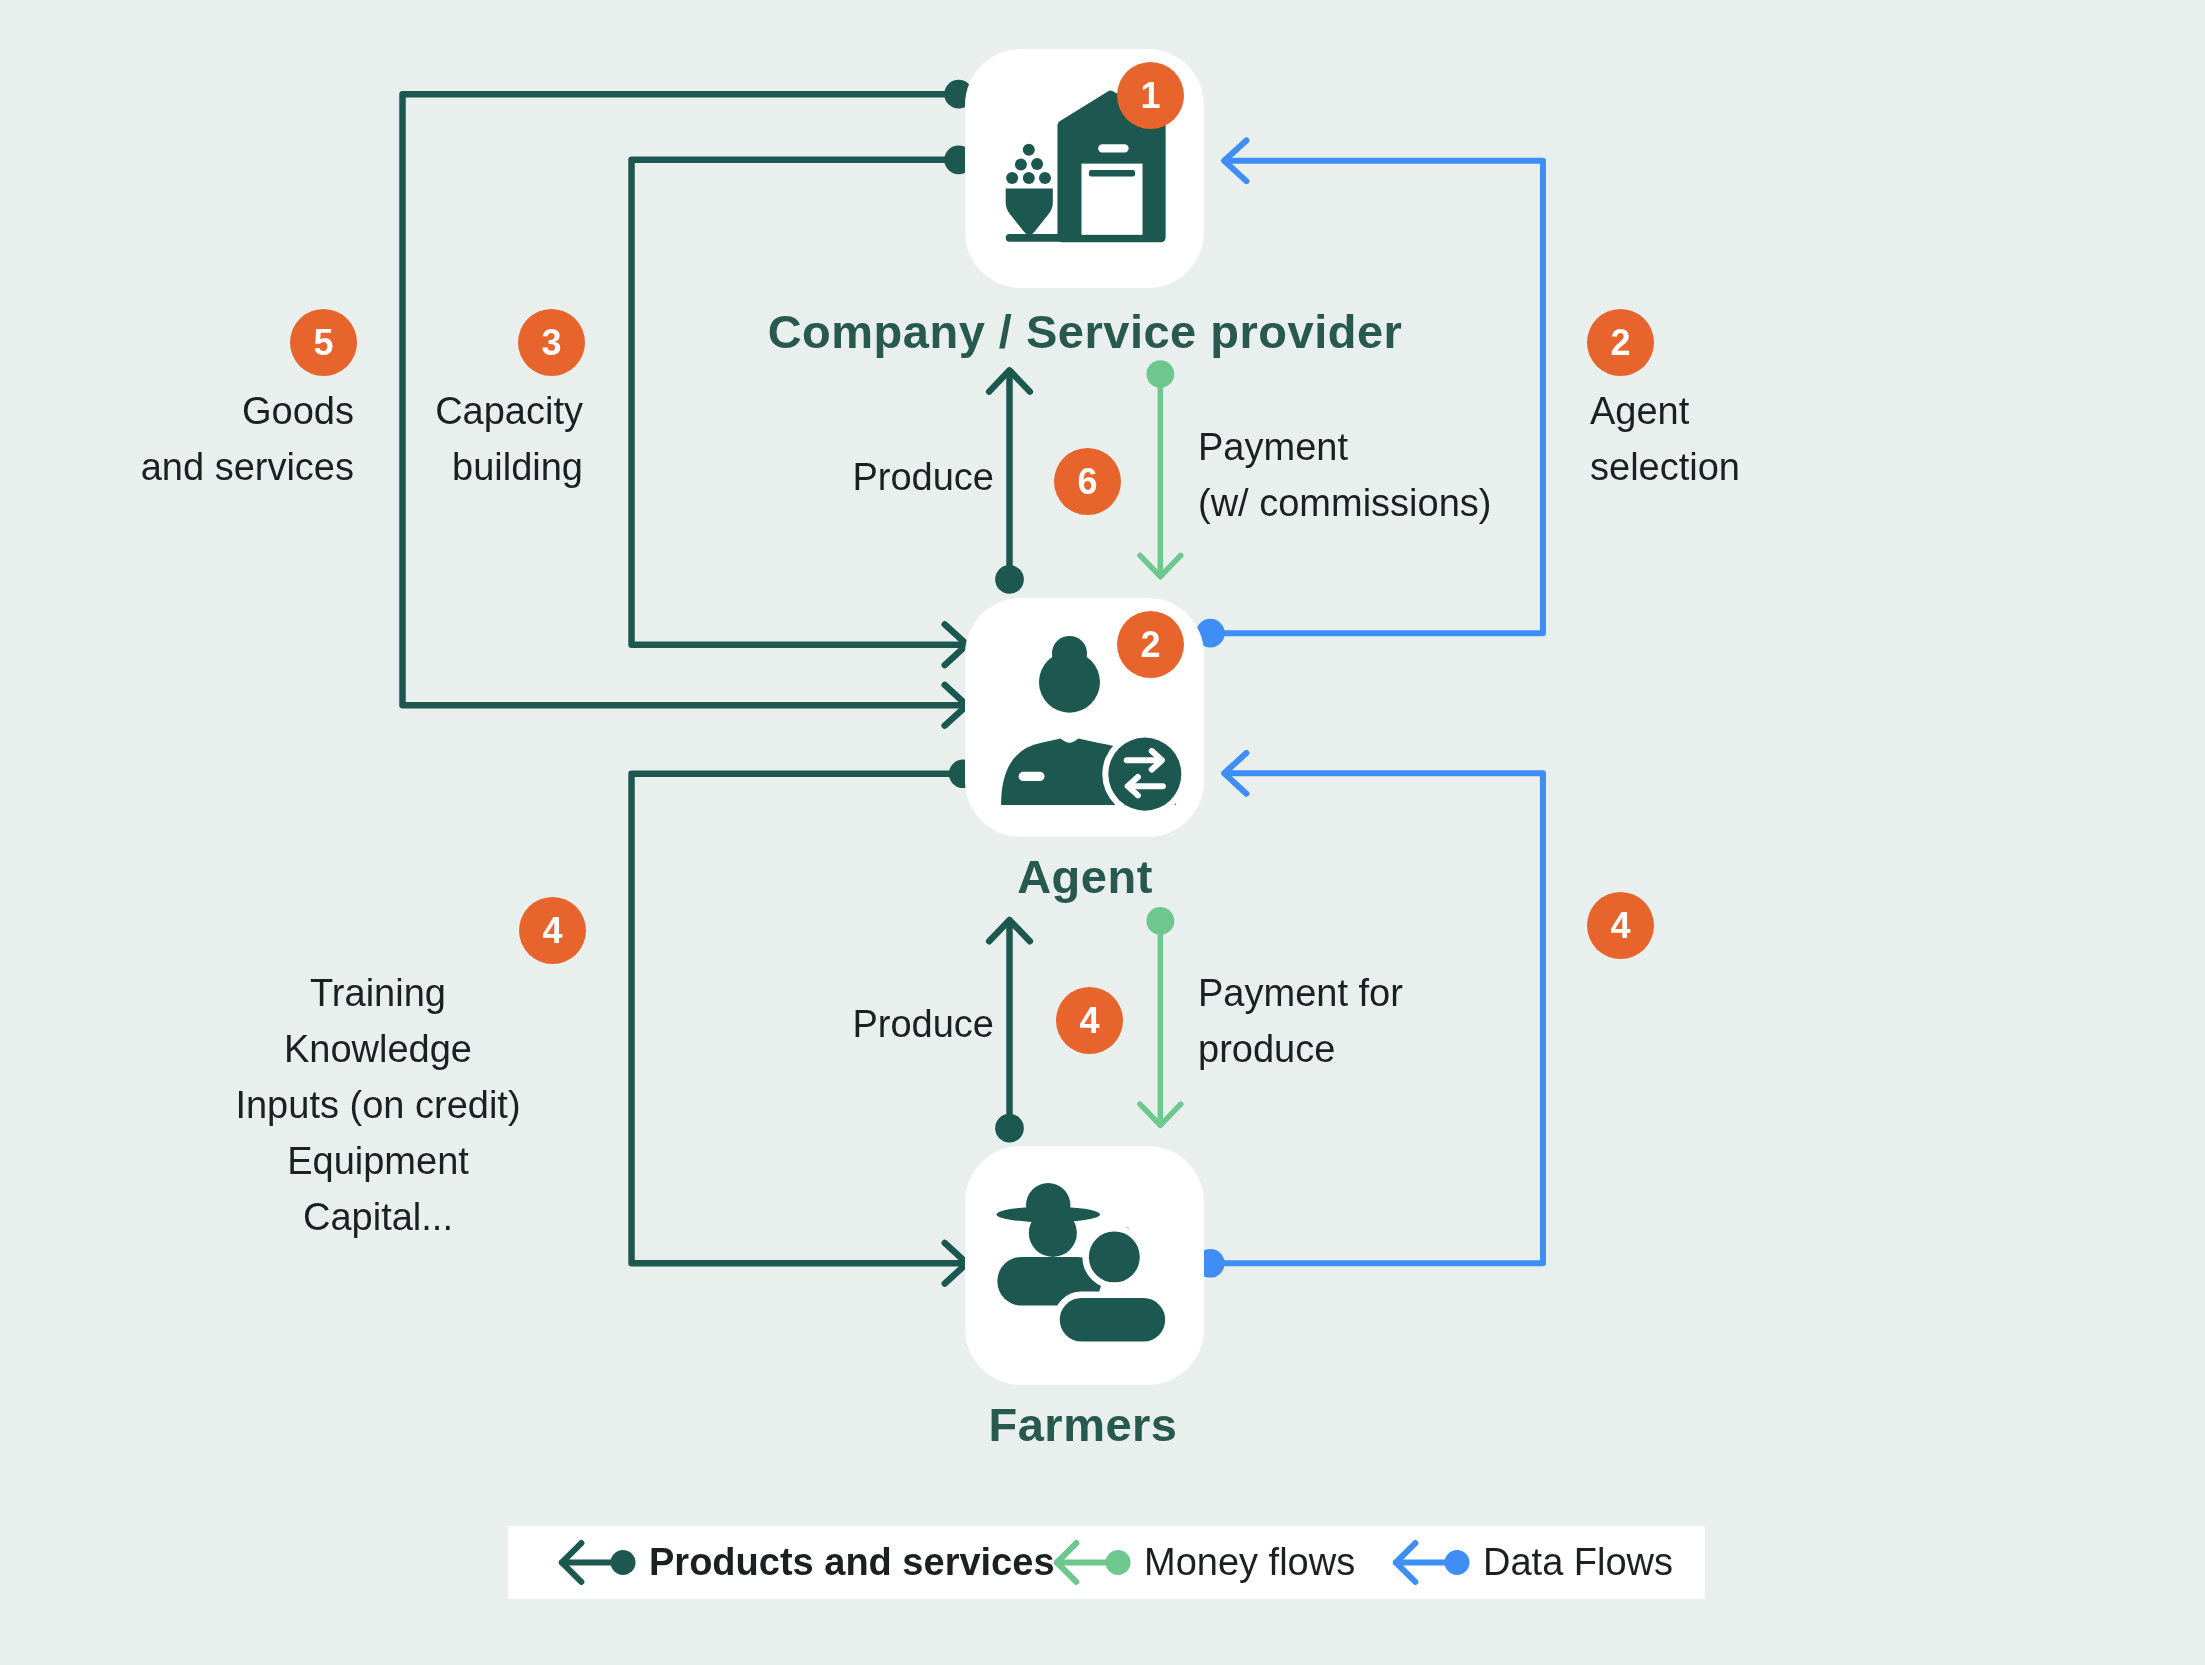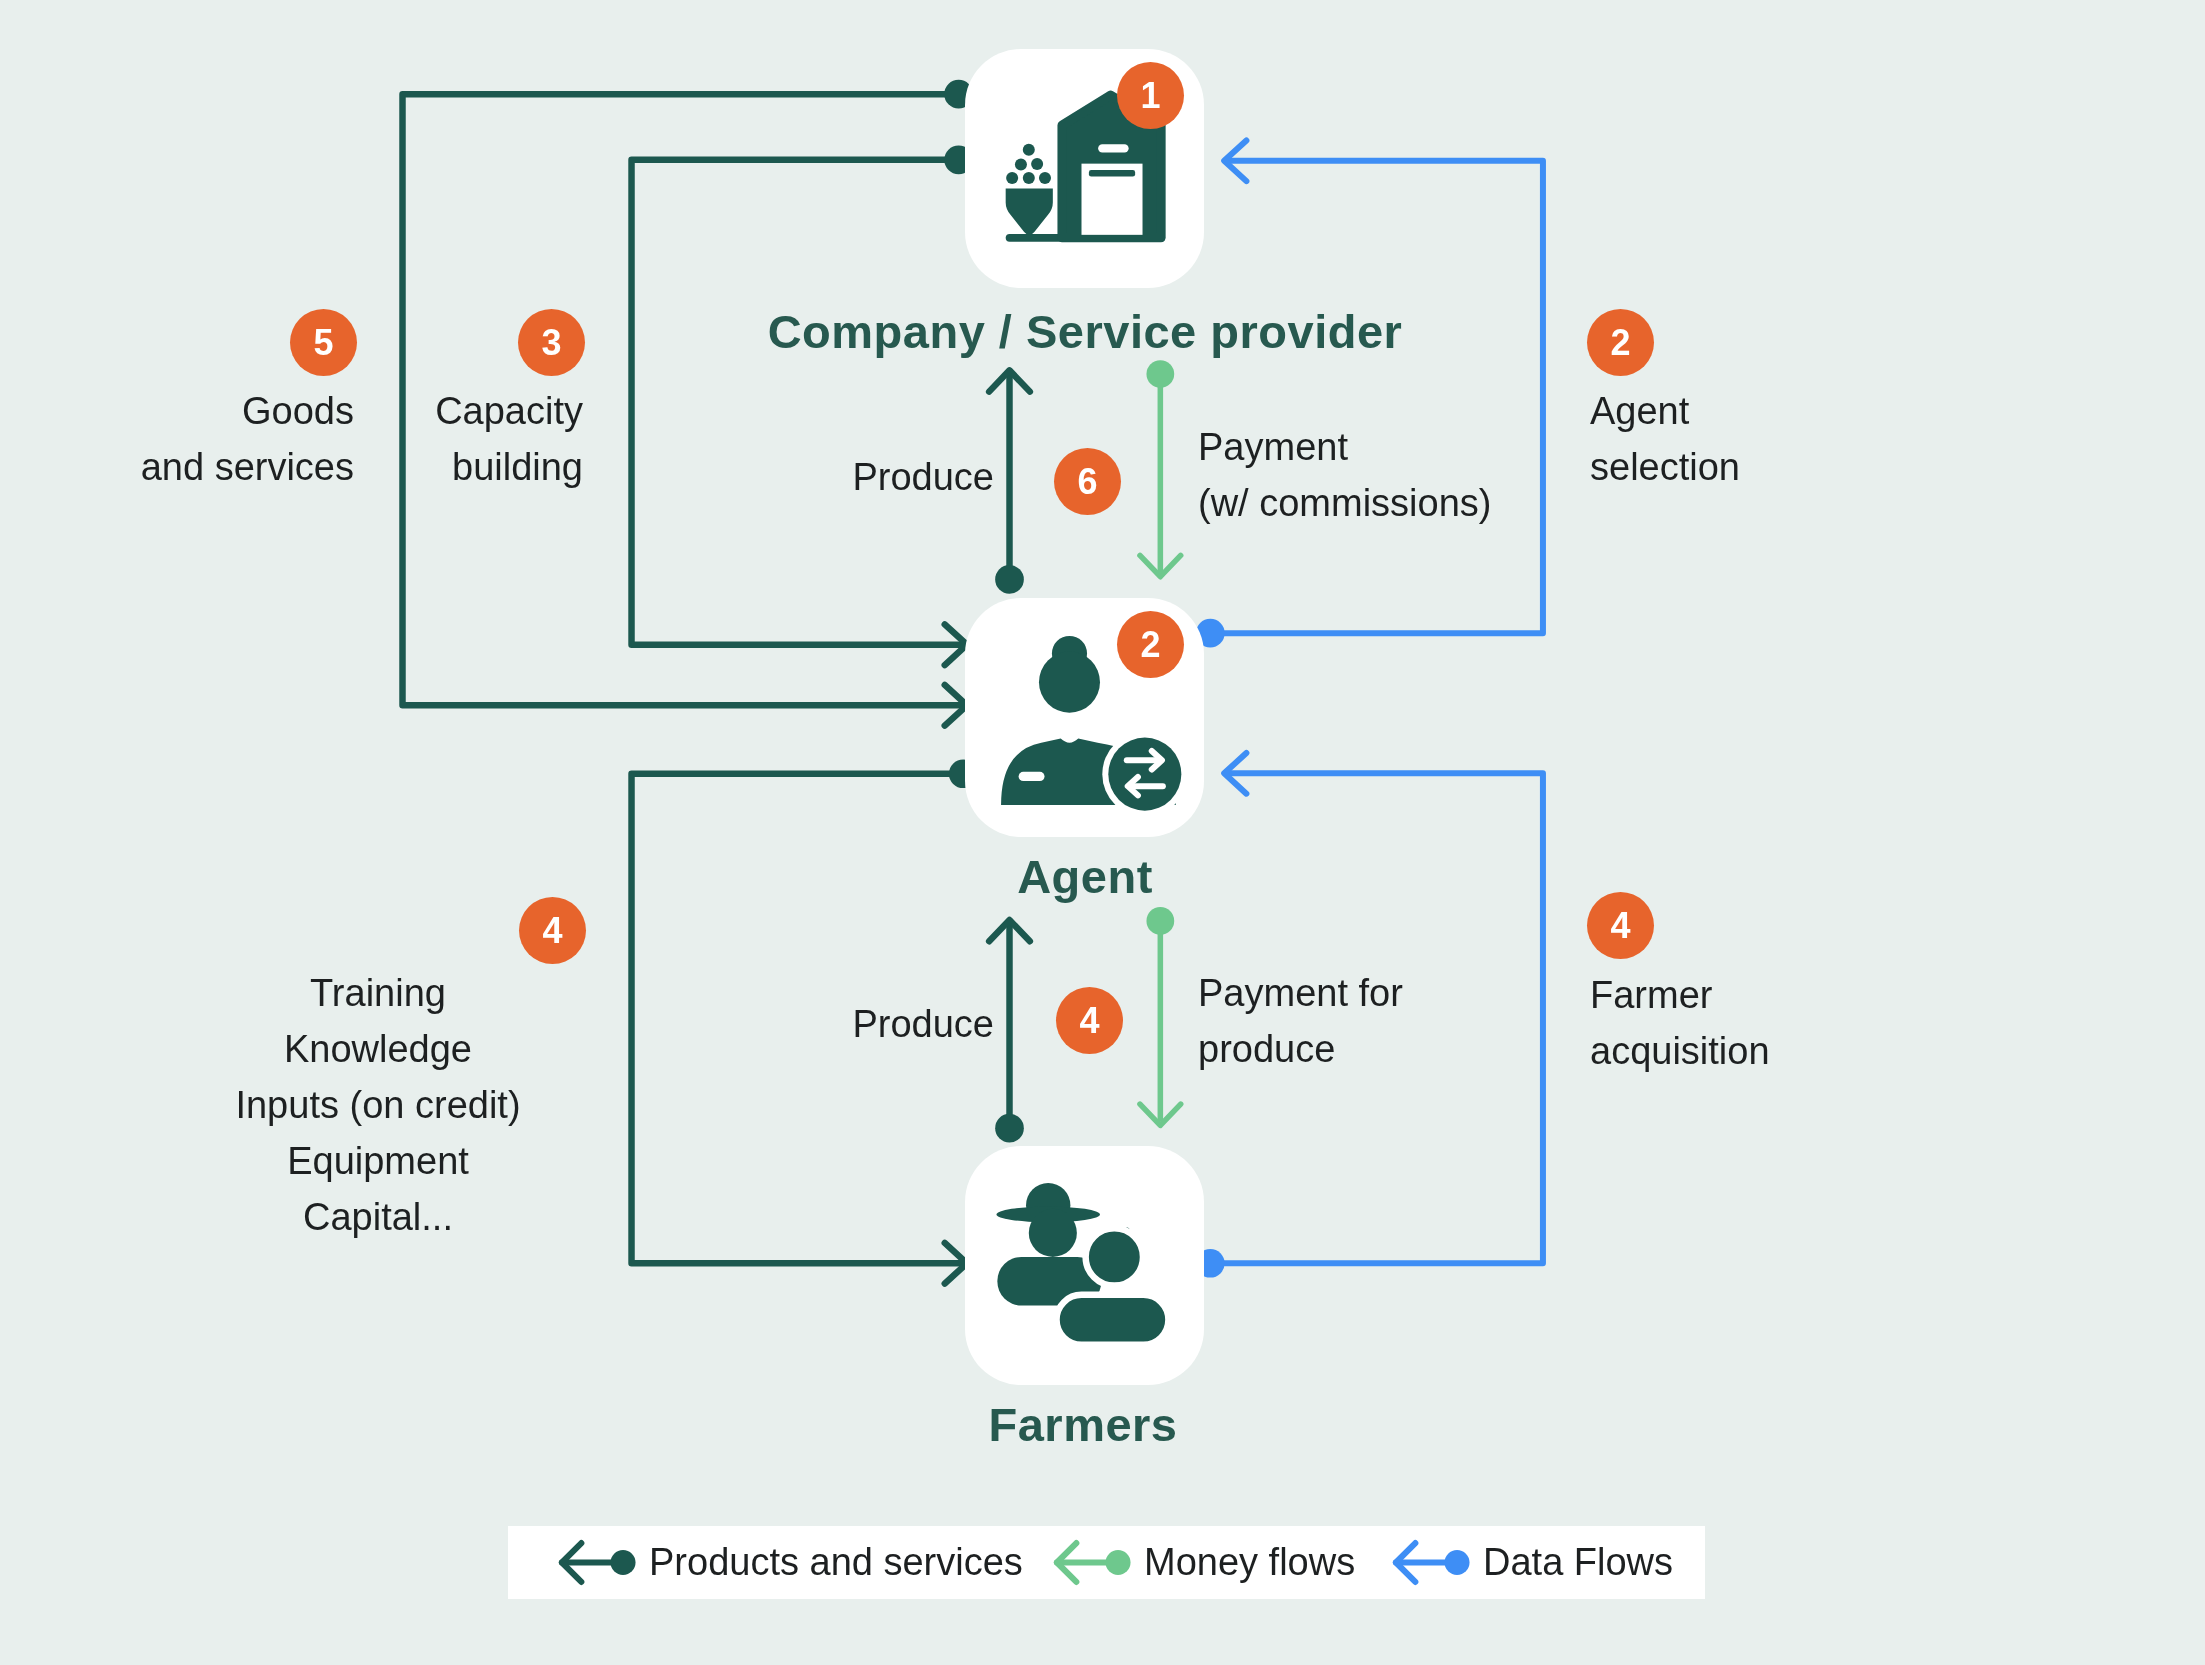--- a/index.html
+++ b/index.html
@@ -165,25 +165,23 @@
 Inputs (on credit)
 Equipment
 Capital...</div>
 
   <div class="lbl r" style="left:716px;top:996px;width:278px;">Produce</div>
   <div class="badge" style="left:1056px;top:987px;">4</div>
   <div class="lbl" style="left:1198px;top:965px;">Payment for
 produce</div>
 
   <div class="badge" style="left:1587px;top:892px;">4</div>
-  <div class="lbl" style="left:1590px;top:967px;">Farmer
-acquisition</div>
 
   <div class="legend">
-    <div class="legend-item" style="left:40px;">
+    <div class="legend-item" style="left:40px;font-weight:bold;">
       <svg class="lg" width="88" height="51" viewBox="0 0 190 110">
         <path d="M30 55 H162" stroke="#1c584f"></path>
         <path d="M72 13 L30 55 L72 97" stroke="#1c584f"></path>
         <circle cx="162" cy="55" r="27" fill="#1c584f"></circle>
       </svg>
       <span>Products and services</span>
     </div>
     <div class="legend-item" style="left:535px;">
       <svg class="lg" width="88" height="51" viewBox="0 0 190 110">
         <path d="M30 55 H162" stroke="#6ec88d"></path>

